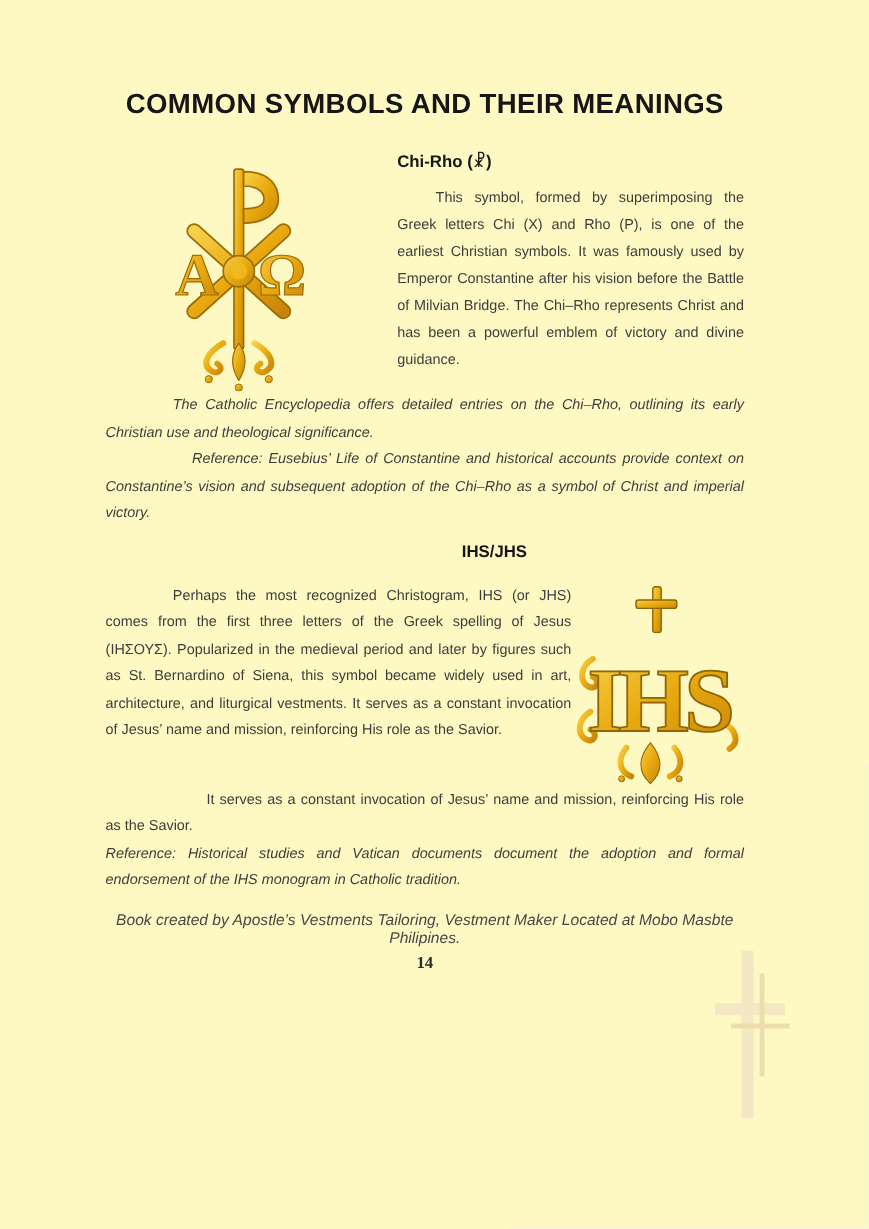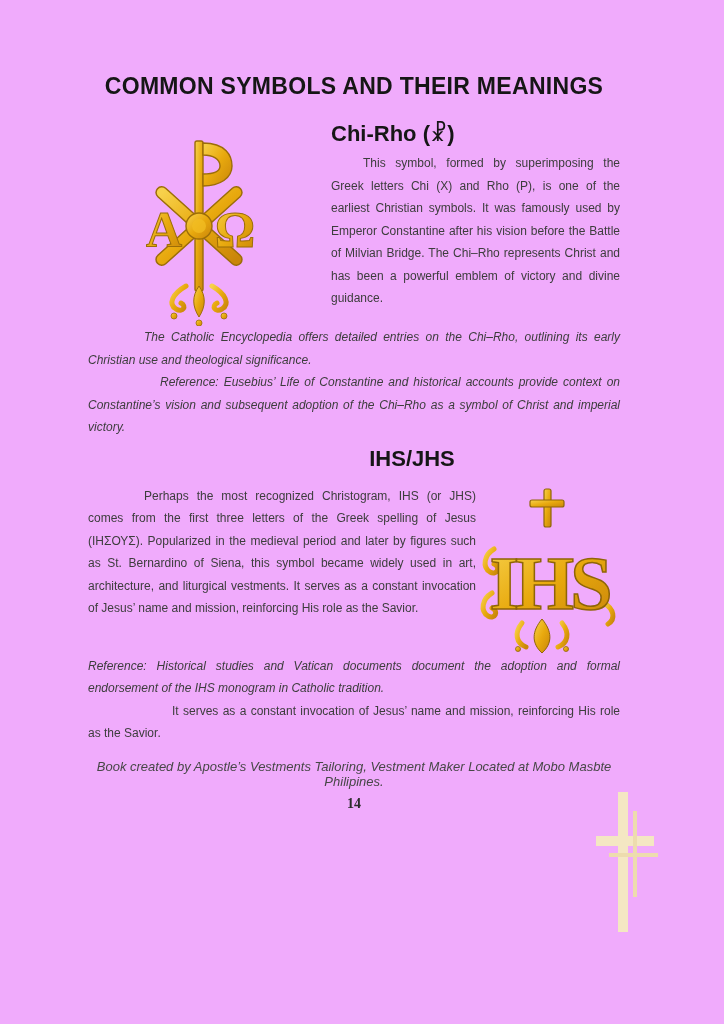--- a/index.html
+++ b/index.html
@@ -1,19 +1,19 @@
 <!DOCTYPE html>
 <html><head>
 <meta charset="utf-8">
 <style>
   html,body{margin:0;padding:0;background:#e9e9e9;}
   .page{
     position:relative;
     width:724px;height:1024px;
-    background:#f0abfc;
+    background:#fef9c3;
     overflow:hidden;
     font-family:"Liberation Sans","DejaVu Sans",sans-serif;
     color:#3d3d3d;
   }
   .watermark{
     position:absolute;left:592px;top:792px;width:132px;height:142px;
     z-index:0;pointer-events:none;
   }
   .content{
     position:relative;z-index:1;
@@ -24,21 +24,21 @@
     font-size:23px;line-height:28px;font-weight:700;
     color:#161616;text-align:center;letter-spacing:.3px;
   }
   .section-row{display:flex;align-items:flex-start;}
   .sec1{margin-top:20px;}
   .sec1-left{width:243px;flex:none;}
   .sec1-left svg{display:block;margin:16px 0 0 50px;}
   .sec1-right{flex:1;min-width:0;}
   h2.sec-heading{
     margin:0 0 4px 0;
-    font-size:22px;line-height:28px;font-weight:700;color:#161616;
+    font-size:14px;line-height:28px;font-weight:700;color:#161616;
   }
   h2.sec-heading .chirho-glyph{font-family:"DejaVu Sans",sans-serif;font-weight:700;}
   h2.ihs-heading{
     margin:6px 0 12px 0;text-align:center;transform:translateX(58px);
   }
   p.body{
     margin:0;font-size:12px;line-height:22.5px;
     text-align:justify;color:#3d3d3d;
   }
   p.indent-32{text-indent:32px;}
@@ -157,20 +157,20 @@
             <path d="M44 136 C36 146 38 156 48 160"></path>
             <path d="M84 136 C92 146 90 156 80 160"></path>
           </g>
           <path d="M64 132 C54 144 53 156 64 166 C75 156 74 144 64 132 Z" fill="url(#au2)" stroke="#8f6507" stroke-width="1"></path>
           <circle cx="40" cy="162" r="2.5" fill="url(#au2)" stroke="#8f6507" stroke-width="0.8"></circle>
           <circle cx="88" cy="162" r="2.5" fill="url(#au2)" stroke="#8f6507" stroke-width="0.8"></circle>
         </svg>
       </div>
     </div>
 
+    <p class="body indent-84 mt6">It serves as a constant invocation of Jesus’ name and mission, reinforcing His role as the Savior.</p>
     <p class="body ital">Reference: Historical studies and Vatican documents document the adoption and formal endorsement of the IHS monogram in Catholic tradition.</p>
-    <p class="body indent-84 mt6">It serves as a constant invocation of Jesus’ name and mission, reinforcing His role as the Savior.</p>
 
     <p class="footer-note">Book created by Apostle’s Vestments Tailoring, Vestment Maker Located at Mobo Masbte Philipines.</p>
     <div class="page-number">14</div>
 
   </div>
 </div>
 
 </body></html>

